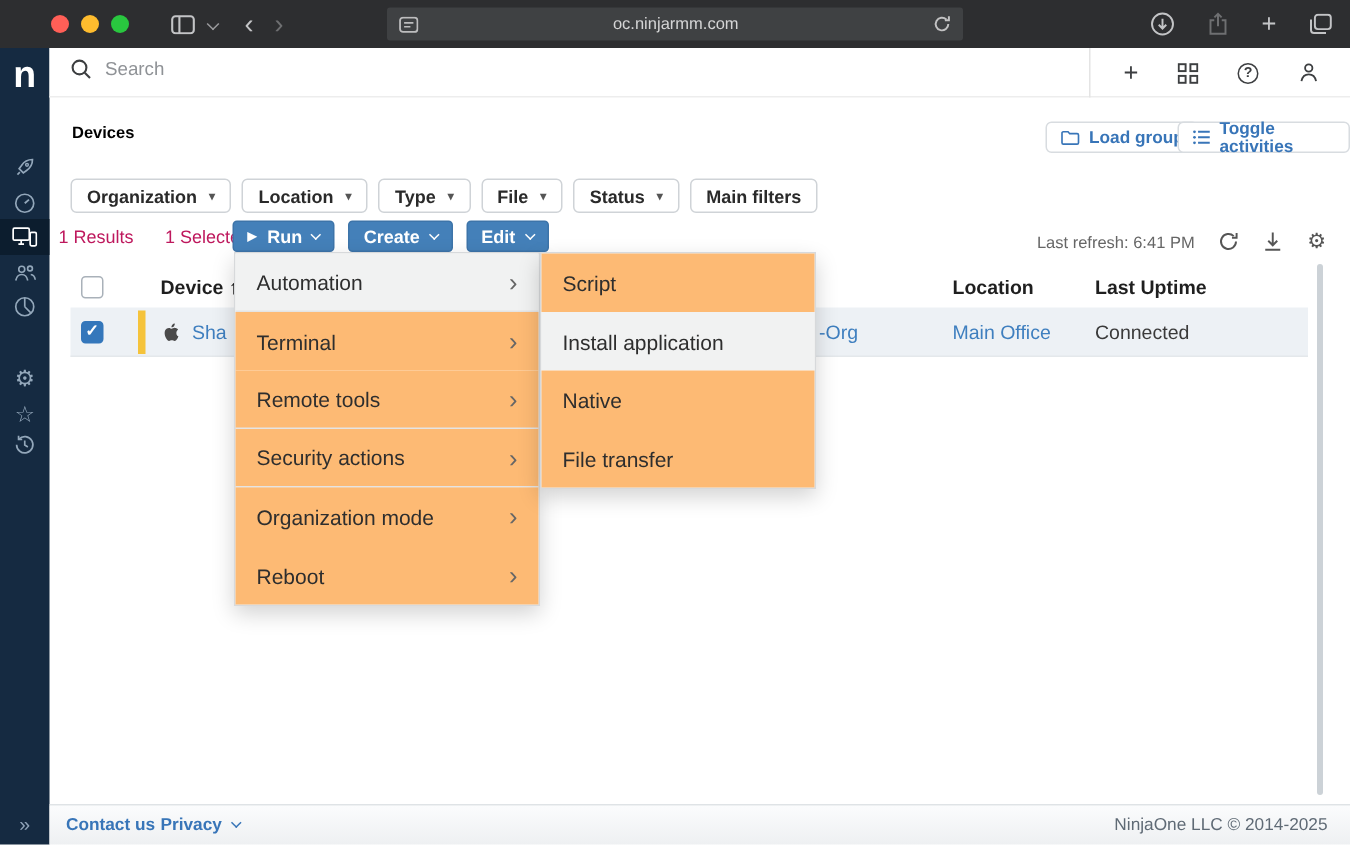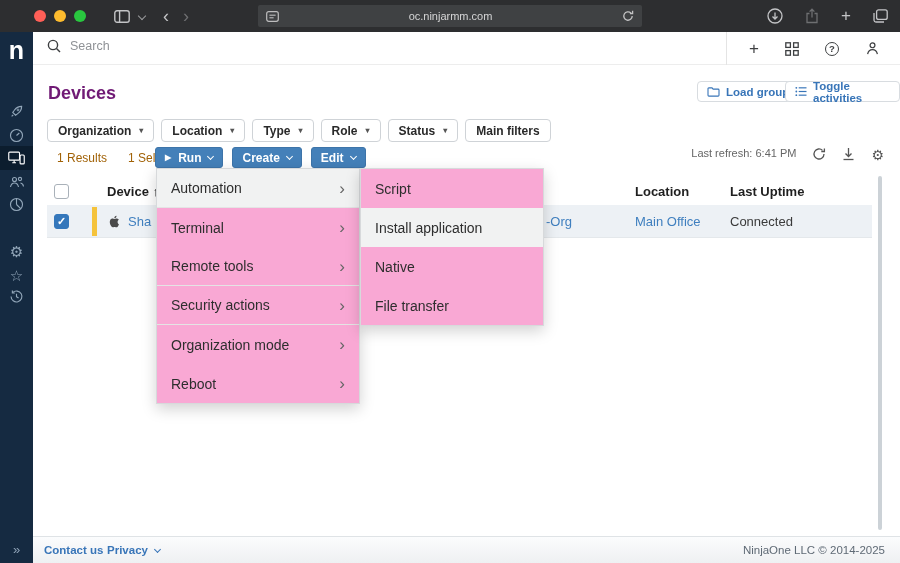--- a/index.html
+++ b/index.html
@@ -25,46 +25,46 @@
   .sb-ic.active { background:#0c1d2e; color:#fff; }
   #sb-expand { position:absolute; left:0; bottom:6px; width:33px; text-align:center; color:#8fa3b8; font-size:13px; }
 
   #appheader { position:absolute; left:33px; top:32px; width:867px; height:33px; background:#fff; border-bottom:1px solid #ededed; }
   #search { position:absolute; left:14px; top:0; height:27px; display:flex; align-items:center; gap:9px; color:#444; }
   #search .ph { color:#8f9296; font-size:12.5px; }
   #hdr-icons { position:absolute; right:0; top:0; height:33px; display:flex; align-items:center; gap:26px; padding:0 20px 0 22px; border-left:1px solid #e4e4e4; color:#3d3f41; }
   .qmark { width:14px; height:14px; border:1.3px solid #3d3f41; border-radius:50%; font-size:9.5px; display:flex; align-items:center; justify-content:center; font-weight:bold; }
 
   
-  #page-title { position:absolute; left:48px; top:83px; font-size:18px; font-weight:700; color:#701a75; }
+  #page-title { position:absolute; left:48px; top:83px; font-size:11px; font-weight:700; color:#000000; }
   .ghost-btn { position:absolute; top:81px; height:21px; border:1px solid #d8dce0; border-radius:4px; background:#fff; display:flex; align-items:center; gap:6px; padding:0 9px; color:#3875b8; font-size:11.5px; font-weight:600; }
   #filters { position:absolute; left:47px; top:119px; display:flex; gap:7px; }
   .filter-btn { height:23px; border:1px solid #cfd3d7; border-radius:4px; background:#fff; display:flex; align-items:center; gap:8px; padding:0 10px; font-size:12px; font-weight:600; color:#2a2a2a; }
   .tri { font-size:8px; color:#555; }
-  #counts { position:absolute; left:57px; top:151px; font-size:12px; color:#a16207; display:flex; gap:21px; }
+  #counts { position:absolute; left:39px; top:151px; font-size:12px; color:#be185d; display:flex; gap:21px; }
   #action-btns { position:absolute; left:155px; top:147px; display:flex; gap:9px; }
   .blue-btn { height:21px; background:#4480b9; border:1px solid #3d74a9; border-radius:3px; color:#fff; font-size:12px; font-weight:600; display:flex; align-items:center; gap:7px; padding:0 9px; }
   .blue-btn .chev { width:5px; height:5px; border-width:1.4px; margin-top:-3px; }
-  #refresh-area { position:absolute; right:16px; top:147px; height:21px; display:flex; align-items:flex-start; gap:16px; color:#555; }
+  #refresh-area { position:absolute; right:16px; top:147px; height:21px; display:flex; align-items:flex-end; gap:16px; color:#555; }
   #refresh-area .txt { font-size:11px; color:#666; }
 
   
   .cbx { width:15px; height:15px; border:1.5px solid #a9b1b9; border-radius:3px; background:#fff; }
   .cbx.checked { background:#3477bb; border-color:#3477bb; color:#fff; font-size:11px; font-weight:bold; display:flex; align-items:center; justify-content:center; line-height:1; }
   .th { position:absolute; top:184px; font-size:13px; font-weight:700; color:#1f1f1f; }
   #dev-row { position:absolute; left:47px; top:205px; width:825px; height:33px; background:#edf1f5; border-bottom:1px solid #e4e8eb; }
   #dev-row .link { position:absolute; top:9px; font-size:13px; color:#3f7fbf; }
   #statusbar { position:absolute; left:45px; top:2px; width:5px; height:29px; background:#f5c33b; }
   #scrollbar { position:absolute; left:878px; top:176px; width:4px; height:354px; background:#ccd2d7; border-radius:2px; }
 
   
   .menu { position:absolute; background:#fff; border:1px solid #d7d9db; box-shadow:0 5px 14px rgba(0,0,0,.18); z-index:20; }
   #run-menu { left:156px; top:168px; width:204px; }
   #auto-submenu { left:360px; top:168px; width:184px; z-index:21; }
-  .menu-item { height:39px; display:flex; align-items:center; padding:0 14px; font-size:14px; color:#2e2e2e; background:#f9a8d4; }
+  .menu-item { height:39px; display:flex; align-items:center; padding:0 14px; font-size:14px; color:#2e2e2e; background:#fdba74; }
   .menu-item.hl { background:#f1f2f2; }
   .menu-item.sep { border-bottom:1px solid #e4e4e4; }
   .menu-item .arrow { margin-left:auto; color:#666; font-size:17px; line-height:1; }
 
   
   #footer { position:absolute; left:33px; top:536px; width:867px; height:27px; background:linear-gradient(#fbfcfd,#eef0f2); border-top:1px solid #dfe3e6; }
   #footer .lnk { position:absolute; top:7px; font-size:11.5px; font-weight:600; color:#3875b8; }
   #copyright { position:absolute; right:15px; top:7px; font-size:11.5px; color:#5f6a75; }
 
   svg { display:block; }
@@ -240,21 +240,21 @@
     </div>
   <div class="filter-btn">
       <span>Location</span>
       <span class="tri">▾</span>
     </div>
   <div class="filter-btn">
       <span>Type</span>
       <span class="tri">▾</span>
     </div>
   <div class="filter-btn">
-      <span>Role</span>
+      <span>File</span>
       <span class="tri">▾</span>
     </div>
   <div class="filter-btn">
       <span>Status</span>
       <span class="tri">▾</span>
     </div>
   <div class="filter-btn">
       <span>Main filters</span>
     </div>
 </div>

